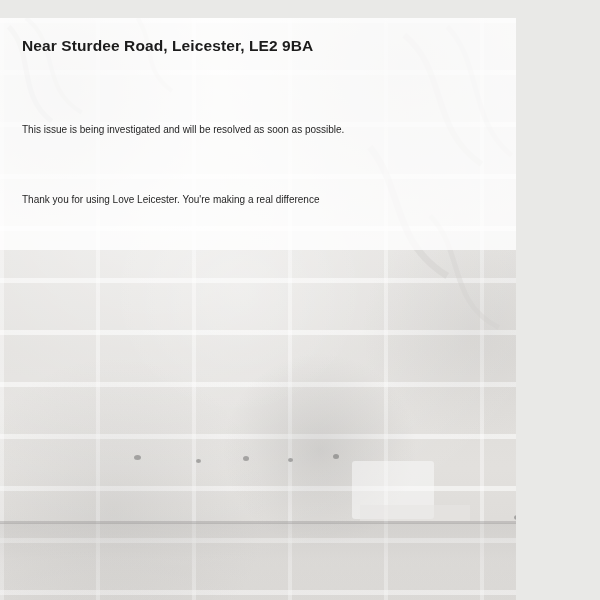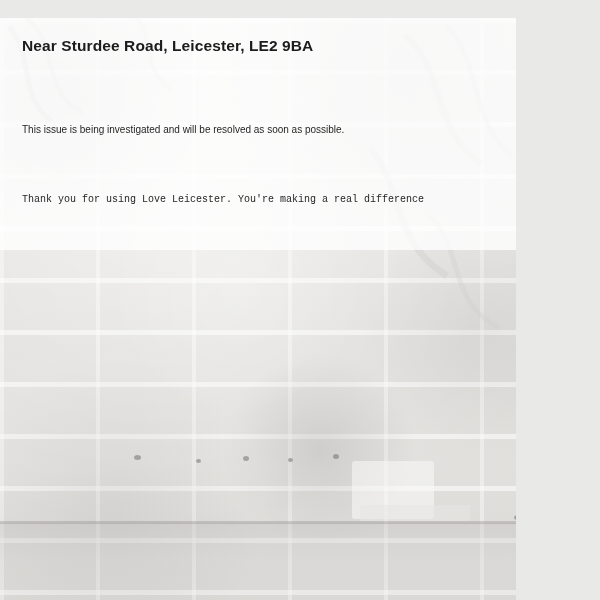--- a/index.html
+++ b/index.html
@@ -139,21 +139,21 @@
 
   .body-text {
     position: absolute;
     left: 22px;
     width: 548px;
     font-size: 10px;
     color: #1f1f1f;
     line-height: 23px;
   }
   #para1 { top: 100px; }
-  #para2 { top: 170px; font-family: Liberation Mono, monospace; }
+  #para2 { top: 170px; }
 </style>
 </head>
 <body>
 
 <div id="page">
 
   <div id="photo"></div>
   <div id="photo-shade"></div>
 
   <svg id="photo-marks" viewBox="0 0 600 600" preserveAspectRatio="none">

